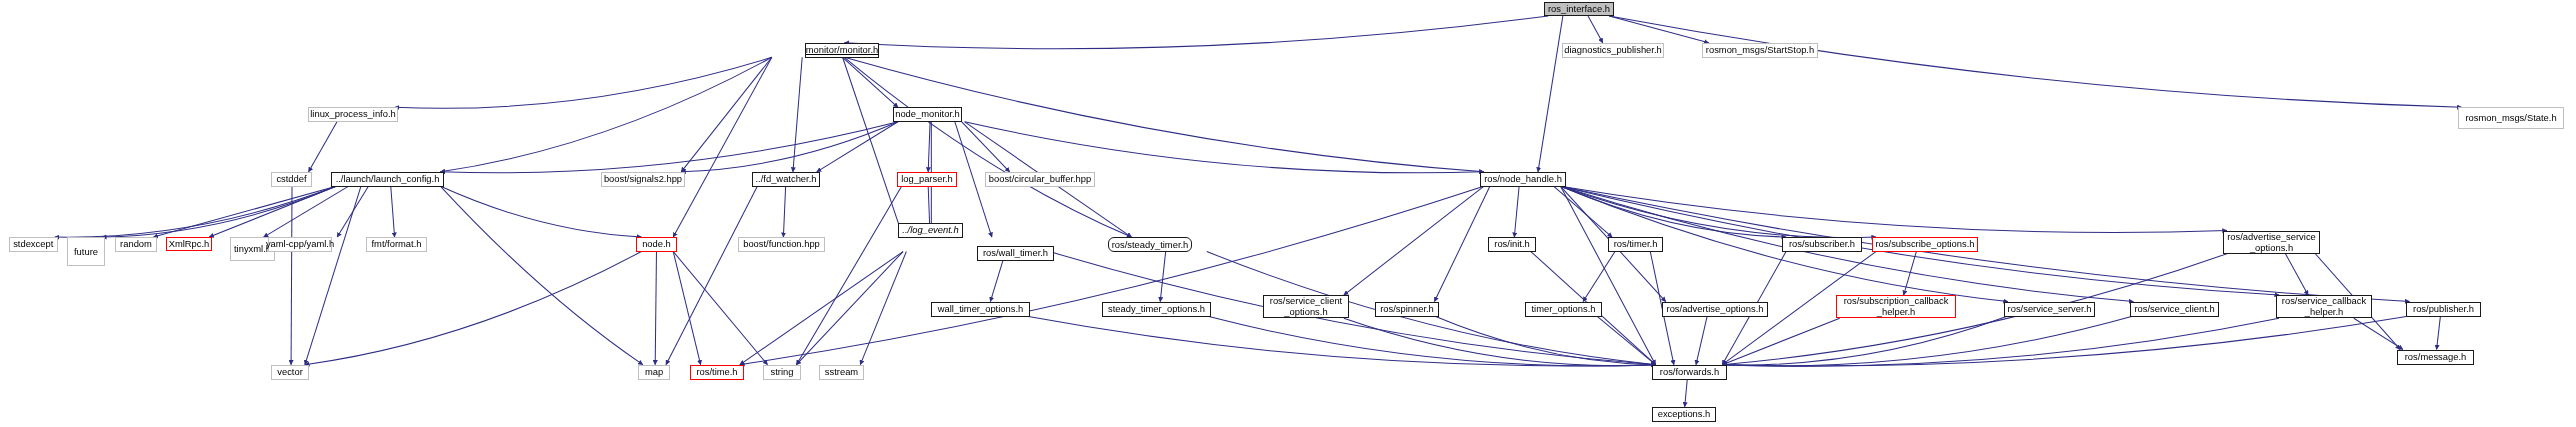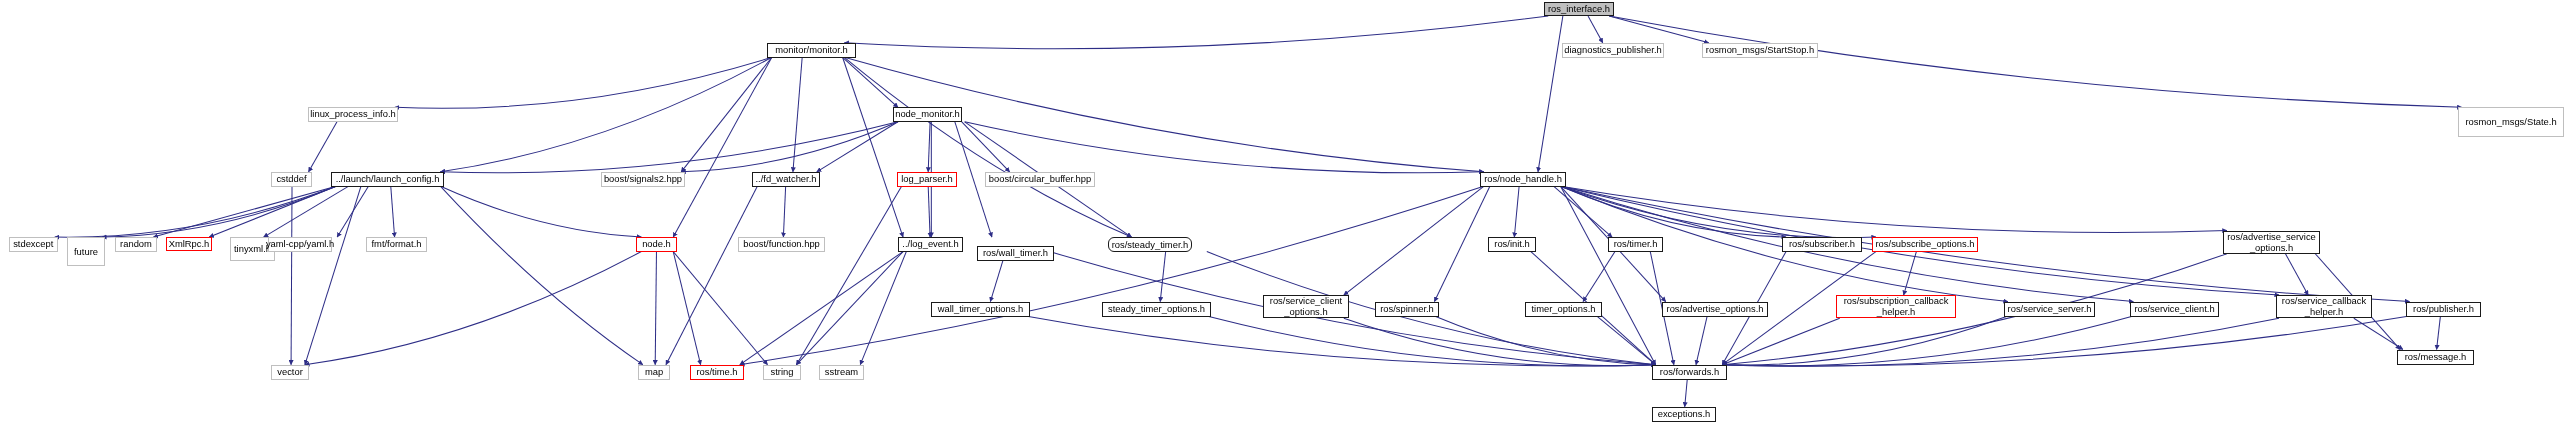--- a/index.html
+++ b/index.html
@@ -110,43 +110,43 @@
         <path d="M 1852 439 Q 2067 514 2282 503" marker-end="url(#arrow)" stroke="#2d2d86"></path>
         <path d="M 3142 439 Q 2758 517 2374 503" marker-end="url(#arrow)" stroke="#2d2d86"></path>
         <path d="M 3245.12 439 Q 3279 460.5 3312.8799999999997 482" marker-end="url(#arrow)" stroke="#2d2d86"></path>
         <path d="M 3364.6400000000003 436 Q 3362 459 3359.3599999999997 482" marker-end="url(#arrow)" stroke="#2d2d86"></path>
         <path d="M 3322 436 Q 2848 515.5 2374 503" marker-end="url(#arrow)" stroke="#2d2d86"></path>
         <path d="M 2325.7599999999998 523 Q 2324 542 2322.24 561" marker-end="url(#arrow)" stroke="#2d2d86"></path>
       </g>
   </svg>
   <div id="nodes">
       <div class="node root" style="left: 1544px; top: 1.5px; width: 70px; height: 14.5px;">ros_interface.h</div>
-      <div class="node bold" style="left: 767px; top: 43px; width: 89px; height: 14.5px;">monitor/monitor.h</div>
+      <div class="node bold" style="left: 805px; top: 43px; width: 74px; height: 14.5px; text-decoration: underline;">monitor/monitor.h</div>
       <div class="node plain" style="left: 1562px; top: 43px; width: 102px; height: 14.5px;">diagnostics_publisher.h</div>
       <div class="node plain" style="left: 1702px; top: 43px; width: 116px; height: 14.5px;">rosmon_msgs/StartStop.h</div>
       <div class="node plain" style="left: 308px; top: 107px; width: 90px; height: 14.5px;">linux_process_info.h</div>
       <div class="node bold" style="left: 893px; top: 107px; width: 69px; height: 14.5px;">node_monitor.h</div>
-      <div class="node plain" style="left: 2458px; top: 107px; width: 106px; height: 30px;">rosmon_msgs/State.h</div>
+      <div class="node plain" style="left: 2458px; top: 107px; width: 106px; height: 22px;">rosmon_msgs/State.h</div>
       <div class="node plain" style="left: 271px; top: 172px; width: 41px; height: 14.5px;">cstddef</div>
       <div class="node bold" style="left: 331px; top: 172px; width: 113px; height: 14.5px;">../launch/launch_config.h</div>
       <div class="node plain" style="left: 601px; top: 172px; width: 84px; height: 14.5px;">boost/signals2.hpp</div>
       <div class="node bold" style="left: 752px; top: 172px; width: 68px; height: 14.5px;">../fd_watcher.h</div>
       <div class="node red" style="left: 897px; top: 172px; width: 60px; height: 14.5px;">log_parser.h</div>
       <div class="node plain" style="left: 985px; top: 172px; width: 110px; height: 14.5px;">boost/circular_buffer.hpp</div>
       <div class="node bold" style="left: 1480px; top: 172px; width: 86px; height: 14.5px;">ros/node_handle.h</div>
       <div class="node plain" style="left: 8.7px; top: 237px; width: 49px; height: 14.5px;">stdexcept</div>
       <div class="node plain" style="left: 67px; top: 237px; width: 38px; height: 29px;">future</div>
       <div class="node plain" style="left: 115px; top: 237px; width: 42px; height: 14.5px;">random</div>
       <div class="node red" style="left: 166px; top: 237px; width: 46px; height: 14px;">XmlRpc.h</div>
       <div class="node plain" style="left: 230px; top: 237px; width: 45px; height: 24px;">tinyxml.h</div>
       <div class="node plain" style="left: 268px; top: 237px; width: 64px; height: 14.5px;">yaml-cpp/yaml.h</div>
       <div class="node plain" style="left: 366px; top: 237px; width: 61px; height: 14.5px;">fmt/format.h</div>
       <div class="node red" style="left: 636px; top: 237px; width: 41px; height: 14.5px;">node.h</div>
       <div class="node plain" style="left: 738px; top: 237px; width: 87px; height: 14.5px;">boost/function.hpp</div>
-      <div class="node bold" style="left: 898px; top: 237px; width: 65px; height: 14.5px;">../log_event.h</div>
+      <div class="node bold" style="left: 898px; top: 223px; width: 65px; height: 14.5px; font-style: italic;">../log_event.h</div>
       <div class="node bold" style="left: 977px; top: 237px; width: 77px; height: 14.5px; margin-top: 9px;">ros/wall_timer.h</div>
       <div class="node bold" style="left: 1108px; top: 237px; width: 84px; height: 15px; border-radius: 6px;">ros/steady_timer.h</div>
       <div class="node bold" style="left: 1488px; top: 237px; width: 48px; height: 14.5px;">ros/init.h</div>
       <div class="node bold" style="left: 1608px; top: 237px; width: 55px; height: 14.5px;">ros/timer.h</div>
       <div class="node bold" style="left: 1782px; top: 237px; width: 80px; height: 14.5px;">ros/subscriber.h</div>
       <div class="node red" style="left: 1872px; top: 237px; width: 106px; height: 14.5px;">ros/subscribe_options.h</div>
       <div class="node bold two" style="left: 2223px; top: 231px; width: 97px; height: 23px;">ros/advertise_service
 _options.h</div>
       <div class="node bold" style="left: 931px; top: 302px; width: 99px; height: 14.5px;">wall_timer_options.h</div>
       <div class="node bold" style="left: 1102px; top: 302px; width: 109px; height: 14.5px;">steady_timer_options.h</div>

